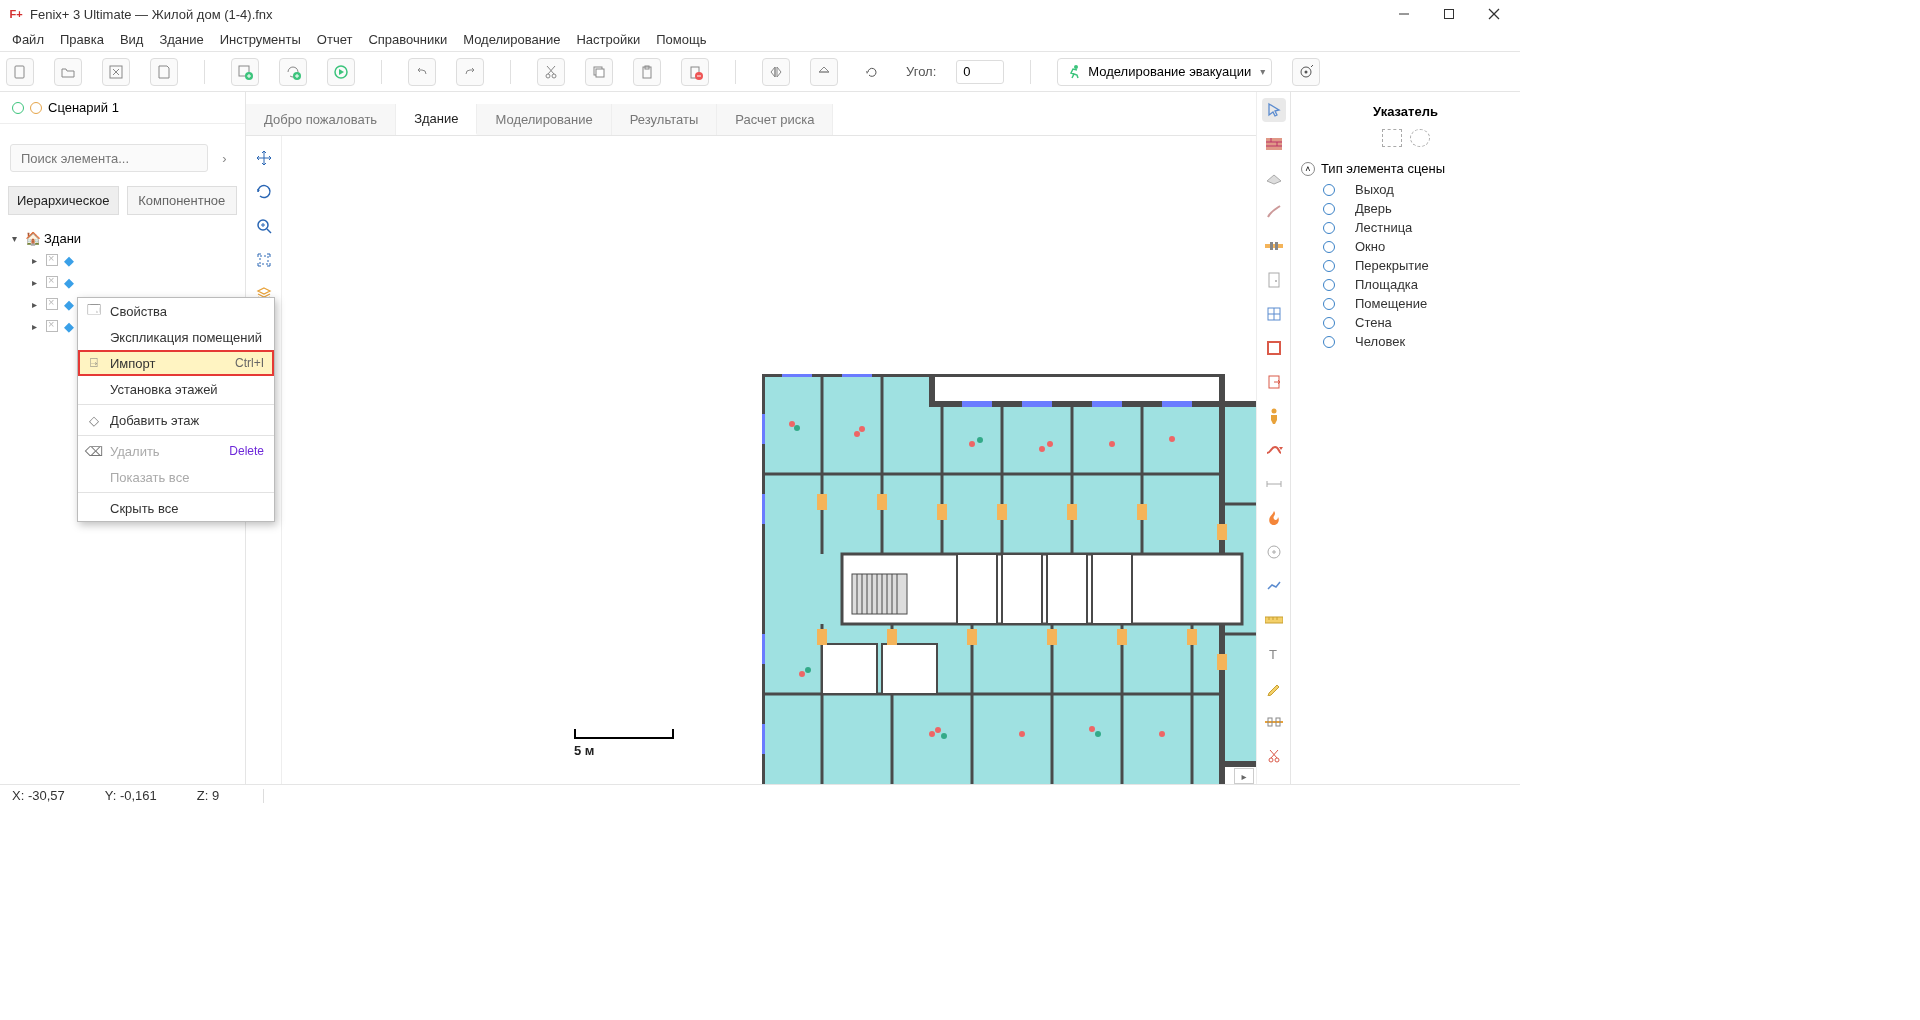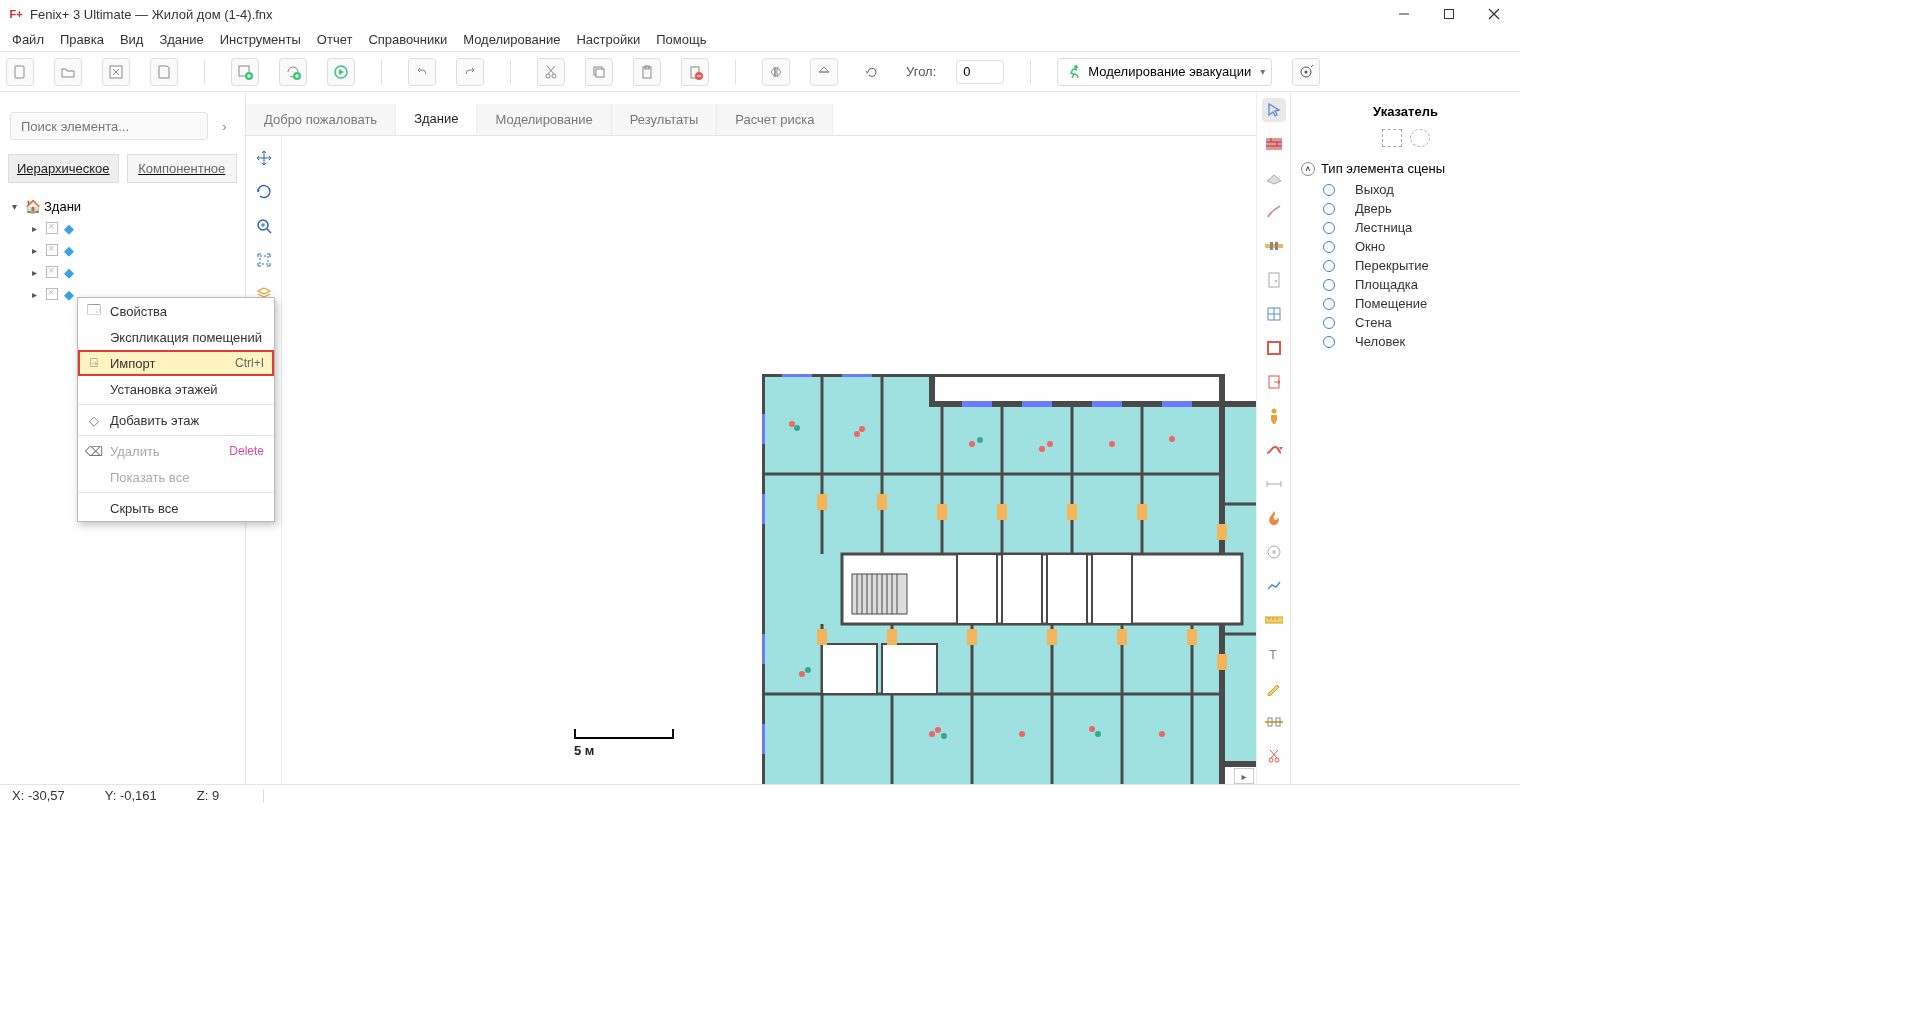--- a/index.html
+++ b/index.html
@@ -30,41 +30,41 @@
 .main-area { flex: 1; display: flex; min-height: 0; }
 
 
 .left-panel { width: 246px; border-right: 1px solid #e5e5e5; display: flex; flex-direction: column; background:#fff;}
 .scenario-row { display: flex; align-items: center; gap: 6px; padding: 8px 12px; border-bottom: 1px solid #eee; }
 .scenario-dot { width: 12px; height: 12px; border-radius: 50%; border: 1.5px solid #3cc47c; }
 .scenario-dot.alt { border-color:#e5a54a;}
 .search-row { padding: 20px 10px 8px; display: flex; gap: 6px; align-items:center; }
 .search-input { flex: 1; height: 28px; border: 1px solid #e2e2e2; border-radius: 3px; padding: 0 10px; color:#999; background:#fafafa; }
 .search-go { width: 24px; height: 24px; display:flex; align-items:center; justify-content:center; color:#888;}
-.tree-tabs { display: flex; padding: 6px 8px; gap: 8px; text-decoration: underline; }
+.tree-tabs { display: flex; padding: 6px 8px; gap: 8px; }
 .tree-tab { flex: 1; text-align: center; padding: 6px 4px; border: 1px solid #ddd; background:#f6f6f6; color:#666;}
 .tree-tab.active { background: #eeeeee; color:#222; font-weight:500;}
 .tree { padding: 6px 4px; position: relative; }
 .tree-row { display: flex; align-items: center; gap: 4px; padding: 2px 2px 2px 8px; height: 22px; }
 .tree-indent { width: 16px; display:inline-block;}
 .tree-caret { width: 10px; color:#555; font-size:10px;}
 .tree-ic { width:14px; height:14px; display:inline-flex; align-items:center; justify-content:center;}
 .tree-ic.home{ color:#f0a030;}
 .tree-ic.box{ border:1px solid #bbb; width:12px; height:12px; position:relative;}
 .tree-ic.box::after{content:"×"; position:absolute; top:-3px; left:1px; color:#bbb; font-size:11px;}
 .tree-ic.cube{ color:#3aa0e8;}
 
 
 .context-menu { position: absolute; left: 77px; top: 297px; width: 198px; background: #fff; border: 1px solid #bbb; box-shadow: 2px 3px 8px rgba(0,0,0,0.25); z-index: 50; }
 .ctx-item { display: flex; align-items: center; gap: 8px; padding: 5px 10px 5px 8px; color:#333; }
 .ctx-item .ic { width: 16px; height: 16px; display:inline-flex; align-items:center; justify-content:center; color:#777;}
 .ctx-item.disabled { color:#aaa; }
 .ctx-item.highlight { background: #fff4c2; outline: 2px solid #e53935; outline-offset: -2px; }
 .ctx-item .shortcut { margin-left:auto; color:#666; font-size:12px;}
-.ctx-item.disabled .shortcut{color:#ec4899;}
+.ctx-item.disabled .shortcut{color:#6d28d9;}
 .ctx-sep { height:1px; background:#e2e2e2; margin: 2px 0;}
 
 
 .center-col { flex: 1; display: flex; flex-direction: column; min-width: 0; }
 .doc-tabs { height: 32px; display: flex; align-items: stretch; border-bottom: 1px solid #e5e5e5; margin-top: 12px; }
 .doc-tab { padding: 0 18px; display: flex; align-items: center; color:#777; border-right:1px solid #eee; background:#f7f7f7;}
 .doc-tab.active { background:#fff; color:#222; border-bottom:2px solid #fff; }
 .canvas-wrap { flex:1; display:flex; min-height:0;}
 .view-toolbar { width: 36px; display:flex; flex-direction:column; align-items:center; gap:10px; padding-top:10px; border-right:1px solid #eee;}
 .vt-btn { width:24px; height:24px; display:flex; align-items:center; justify-content:center; color:#2a66b4; border-radius:4px;}
@@ -258,20 +258,25 @@
         <circle cx="8" cy="8" r="5" fill="none" stroke="#555"></circle>
         <line x1="13" y1="3" x2="15" y2="1" stroke="#555"></line>
         <circle cx="8" cy="8" r="1.5" fill="#555"></circle>
       </svg>
     </div>
 </div>
 
 <div class="main-area">
 
   <div class="left-panel">
+    <div class="scenario-row">
+      <span class="scenario-dot"></span>
+      <span class="scenario-dot alt"></span>
+      <span>Сценарий 1</span>
+    </div>
     <div class="search-row">
       <input class="search-input" placeholder="Поиск элемента..." style="">
       <div class="search-go">›</div>
     </div>
     <div class="tree-tabs">
       <div class="tree-tab active">Иерархическое</div>
       <div class="tree-tab">Компонентное</div>
     </div>
     <div class="tree">
       <div class="tree-row">

